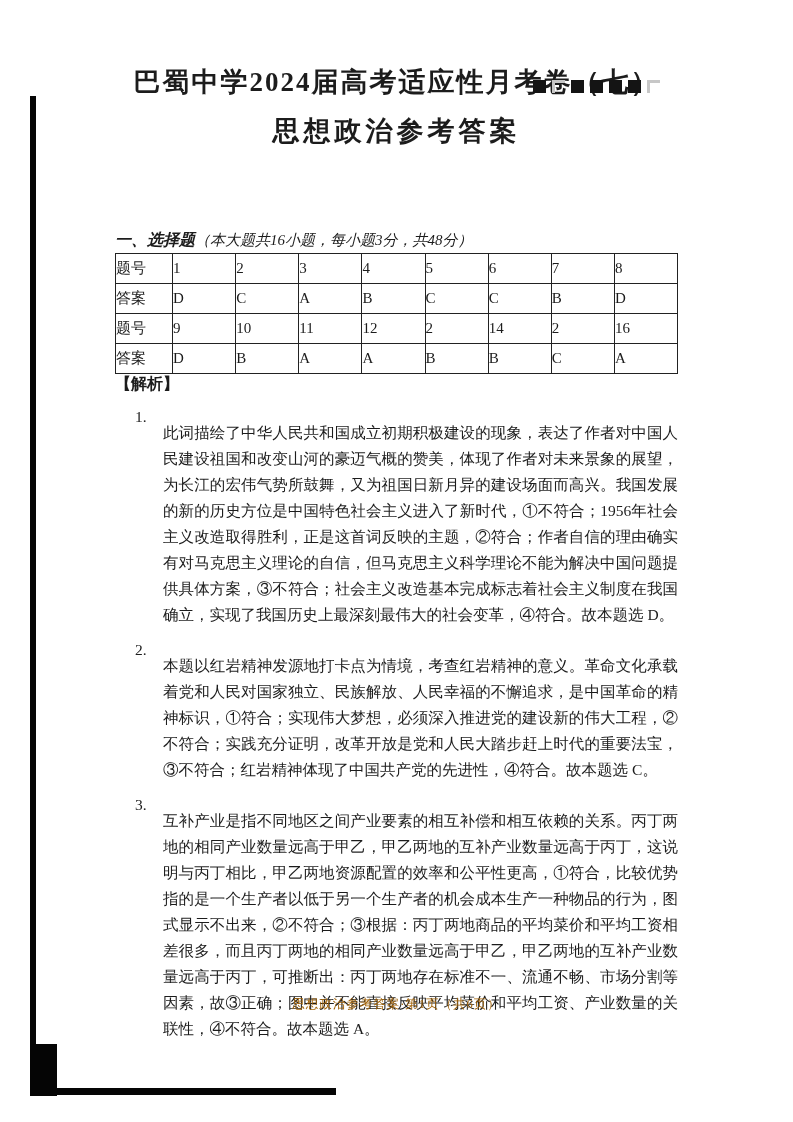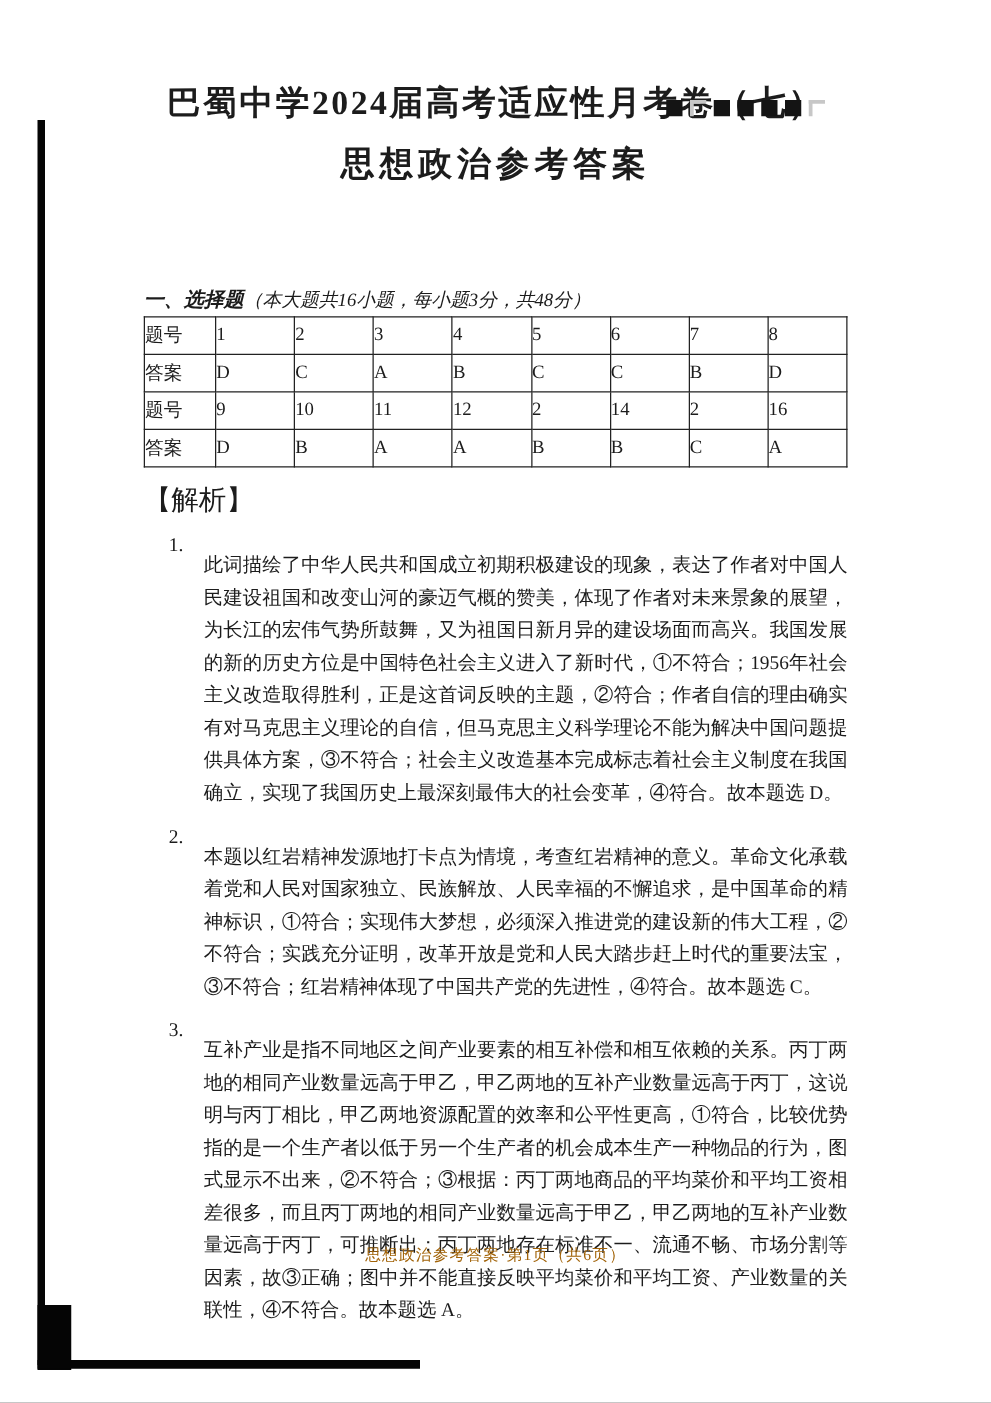--- a/index.html
+++ b/index.html
@@ -35,21 +35,21 @@
   table.answers { width:100%; border-collapse:collapse; table-layout:fixed; }
   table.answers td {
     border:1.4px solid #222;
     text-align:left;
     vertical-align:middle;
     height:30px;
     font-size:15px;
   }
   table.answers td.headcol { width:57px; }
 
-  .analysis-label { margin-top:11px; font-weight:400; font-size:22px; }
+  .analysis-label { margin-top:0; font-weight:700; font-size:16px; }
 
   .item { display:flex; margin-top:9px; margin-left:20px; font-size:15.5px; line-height:26px; }
   .item .num { flex:none; width:28px; }
   .item .txt { flex:1; text-align:justify;margin-top:16px; }
 
   .footer {
     position:absolute; top:996px; left:0; right:0;
     text-align:center; font-size:12.5px; letter-spacing:1px; color:#a16207;
   }
 </style>

